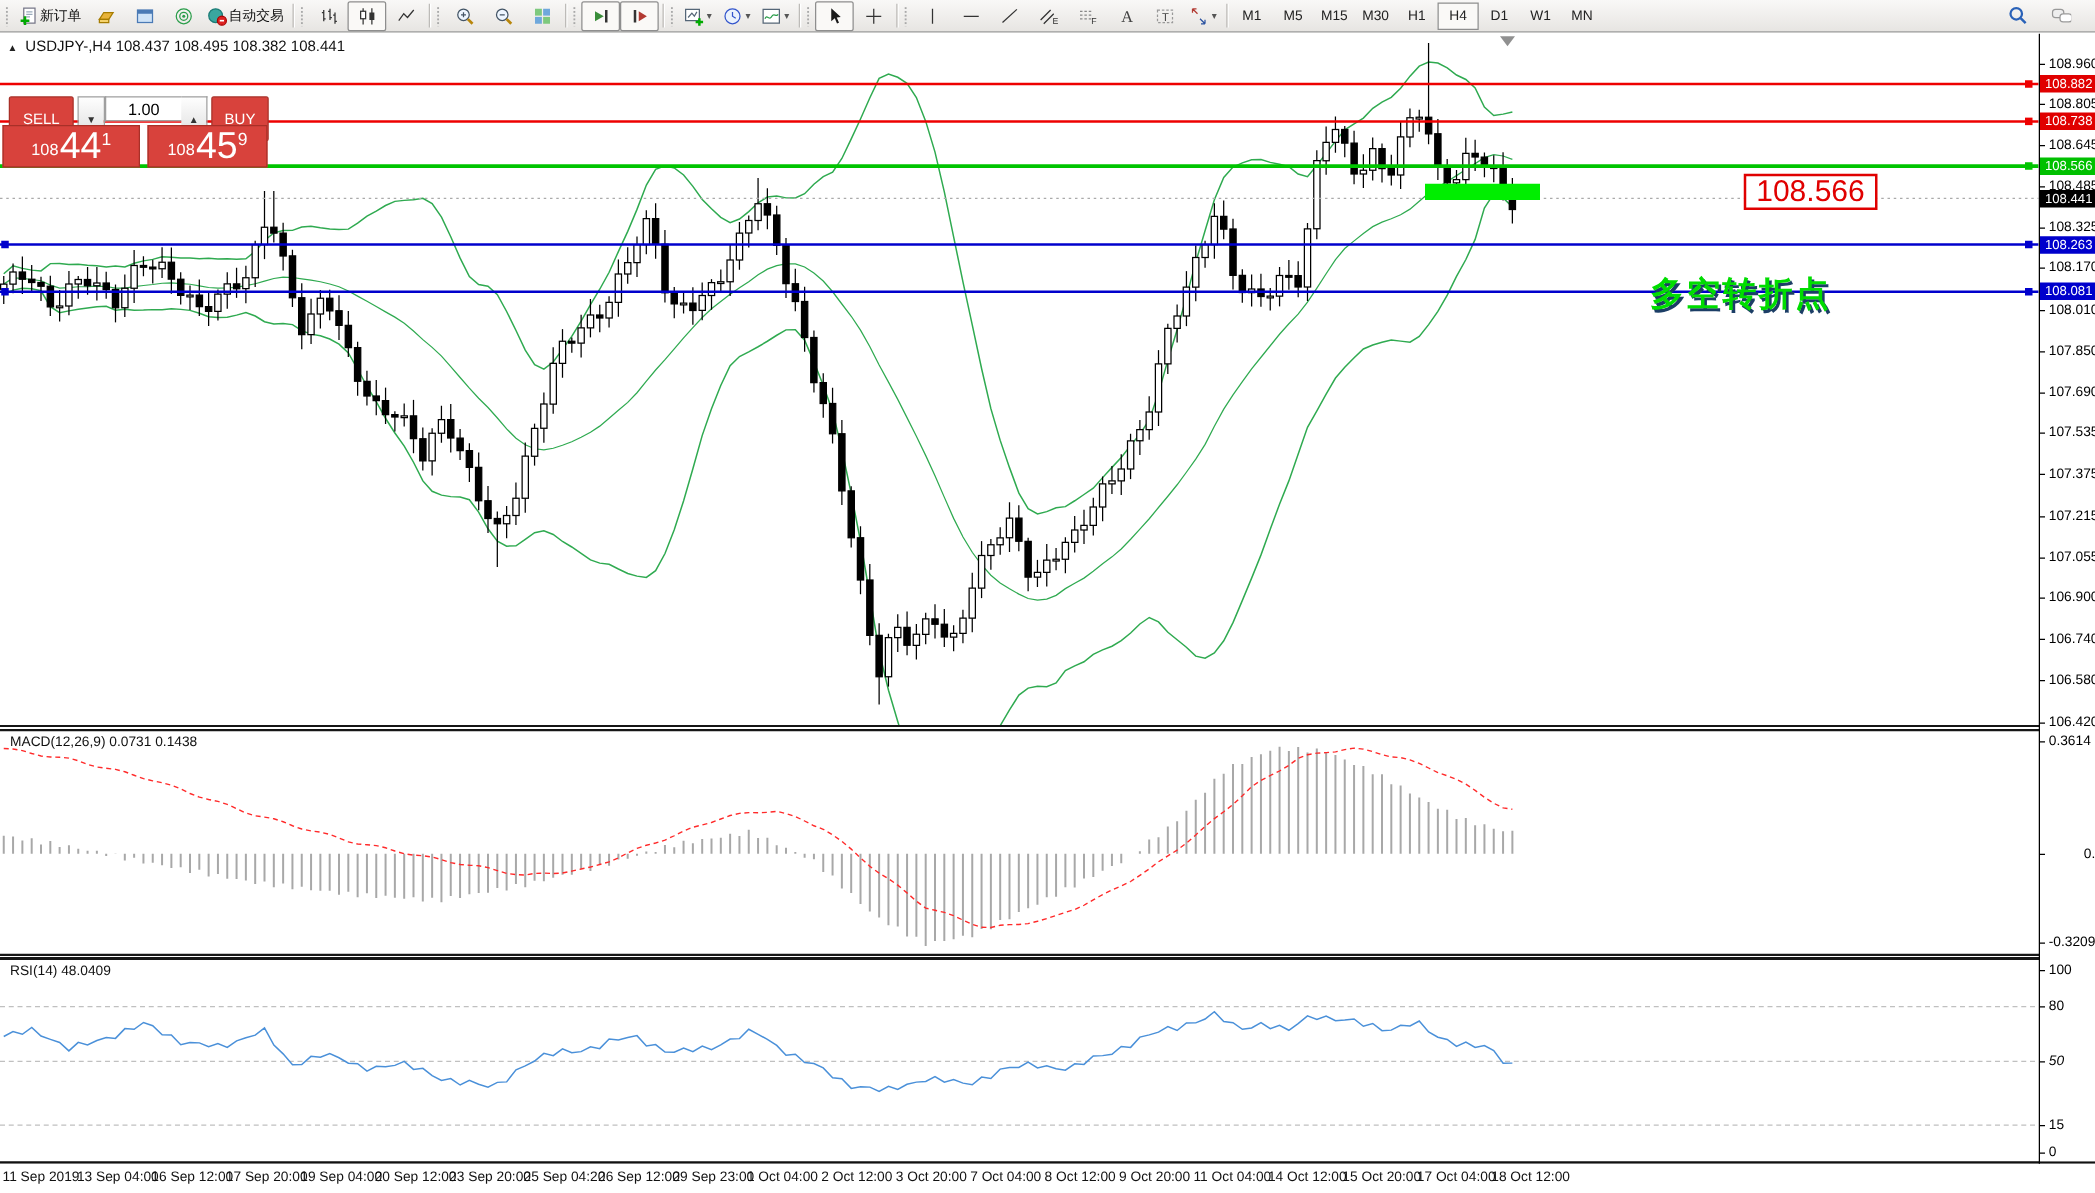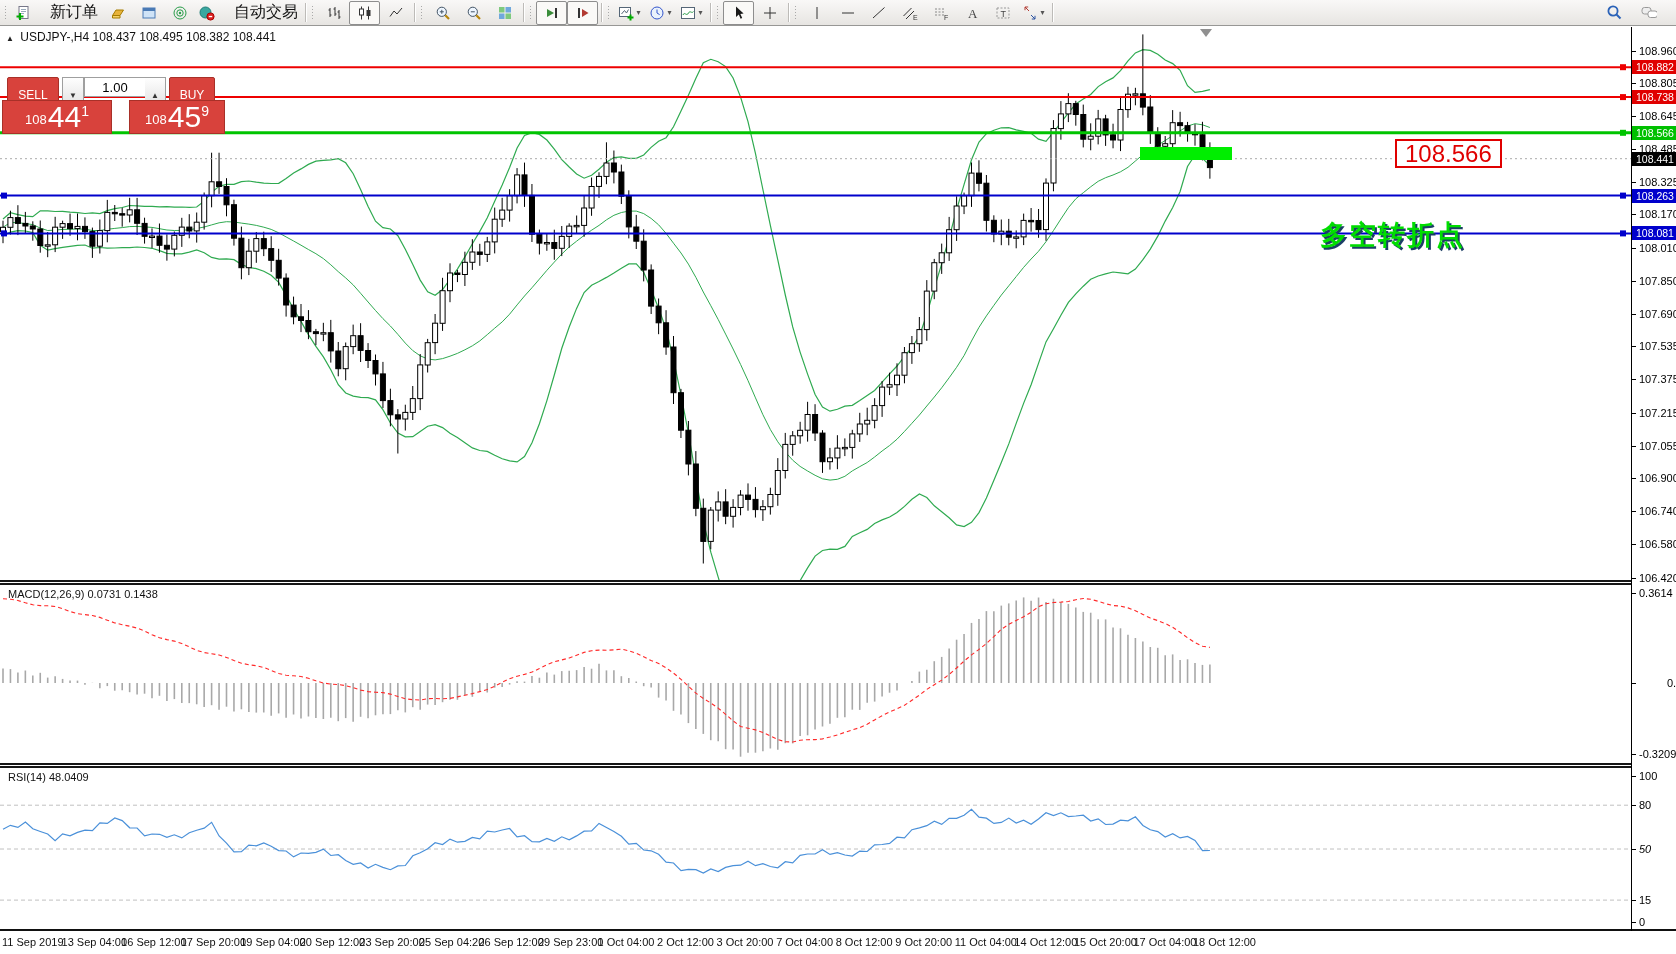--- a/index.html
+++ b/index.html
@@ -9,21 +9,21 @@
   .toolbar{position:absolute;left:0;top:0;width:1676px;height:26px;box-sizing:border-box;
     background:linear-gradient(#f9f8f7,#e7e5e2);border-bottom:1px solid #979795;
     display:flex;align-items:center;padding:0 2px;z-index:50}
   .tb-left,.tf-group{display:flex;align-items:center}
   .tb-grip{width:3px;height:16px;margin:0 4px 0 2px;
     background-image:radial-gradient(circle,#a9a9a9 0.9px,transparent 1px);background-size:3px 3px}
   .tb-sep{width:1px;height:19px;background:#bdbbb8;box-shadow:1px 0 0 #fff;margin:0 3px}
   .tbtn{height:22px;min-width:23px;display:flex;align-items:center;justify-content:center;
     padding:0 3px;border:1px solid transparent;border-radius:2px;cursor:default}
   .tbtn.active{background:#faf9f7;border:1px solid #8e8e8e}
-  .tbtn .lbl{font-size:16px;color:#111;white-space:nowrap;margin-left:19px}
+  .tbtn .lbl{font-size:11px;color:#111;white-space:nowrap;margin-left:1px}
   .ic{width:16px;height:16px;display:flex;align-items:center;justify-content:center}
   .ic svg{display:block}
   .caret{font-size:8px;color:#555;margin-left:2px}
   .tf-btn{height:20px;min-width:27px;padding:0 2px;font-size:11px;color:#222;
     display:flex;align-items:center;justify-content:center;border:1px solid transparent}
   .tf-btn.active{background:#faf9f7;border:1px solid #8e8e8e}
   .toolbar-right{margin-left:auto;display:flex;align-items:center;gap:4px;padding-right:10px}
   
   .main-chart{position:absolute;left:0;top:27px;width:1631px;height:553px;background:#fff;overflow:hidden}
   #main-svg,#macd-svg,#rsi-svg{position:absolute;left:0;top:0}
@@ -48,21 +48,21 @@
   .tp-row1{position:absolute;left:0;top:5px;height:36px;display:flex}
   .tp-sell,.tp-buy{background:#d8423c;border:1px solid #a83028;color:#fff;font-size:12px;
     border-radius:2px;display:flex;align-items:center;justify-content:center}
   .tp-sell{width:50px;margin-left:5px}
   .tp-buy{width:44px;margin-left:3px}
   .tp-step{width:20px;background:linear-gradient(#fefefe,#dcdcdc);border:1px solid #9f9f9f;
     color:#333;font-size:8px;display:flex;align-items:center;justify-content:center;margin-left:3px}
   .tp-step.up{margin-left:0;border-left:none}
   .tp-vol{width:60px;height:18px;border:1px solid #9f9f9f;border-right:none;text-align:center;
     font-size:13px;font-family:inherit;padding:0;outline:none}
-  .tp-row2{position:absolute;left:0;top:28px;height:34px;display:flex;gap:17px}
+  .tp-row2{position:absolute;left:0;top:28px;height:34px;display:flex;gap:6px}
   .tp-price{background:#d8423c;border:1px solid #a83028;color:#fff;display:flex;
     align-items:flex-end;justify-content:center;padding:1px 6px 2px;box-sizing:border-box}
   .tp-price.sell{width:110px}
   .tp-price.buy{width:96px}
   .tp-small{font-size:13px;margin:0 1px 4px 0}
   .tp-big{font-size:30px;line-height:28px}
   .tp-sup{font-size:14px;align-self:flex-start;margin-top:1px}
   
   .green-rect{position:absolute;left:1140px;top:120px;width:92px;height:13px;background:#00ee00;z-index:6}
   .price-big-label{position:absolute;left:1395px;top:112px;height:25px;line-height:25px;
@@ -297,20 +297,31 @@
       <div class="tbtn">
         <span class="ic">
           <svg width="16" height="16">
             <path d="M7 6 L3 2 M3 2h3.2M3 2v3.2" stroke="#b23a32" fill="none"></path>
             <path d="M9 10 L13 14 M13 14h-3.2M13 14v-3.2" stroke="#2a52a0" fill="none"></path>
           </svg>
         </span>
         <span class="caret">▾</span>
       </div>
       <div class="tb-sep"></div>
+    </div>
+  <div id="tf-group" class="tf-group">
+      <div class="tf-btn">M1</div>
+      <div class="tf-btn">M5</div>
+      <div class="tf-btn">M15</div>
+      <div class="tf-btn">M30</div>
+      <div class="tf-btn">H1</div>
+      <div class="tf-btn active">H4</div>
+      <div class="tf-btn">D1</div>
+      <div class="tf-btn">W1</div>
+      <div class="tf-btn">MN</div>
     </div>
   <div id="tb-right" class="toolbar-right">
       <div class="tbtn">
         <span class="ic">
           <svg width="17" height="17">
             <circle cx="7" cy="7" r="4.6" stroke="#2a62b8" fill="none" stroke-width="1.8"></circle>
             <path d="M10.5 10.5 L14.5 14.5" stroke="#2a62b8" stroke-width="2" fill="none"></path>
           </svg>
         </span>
       </div>

